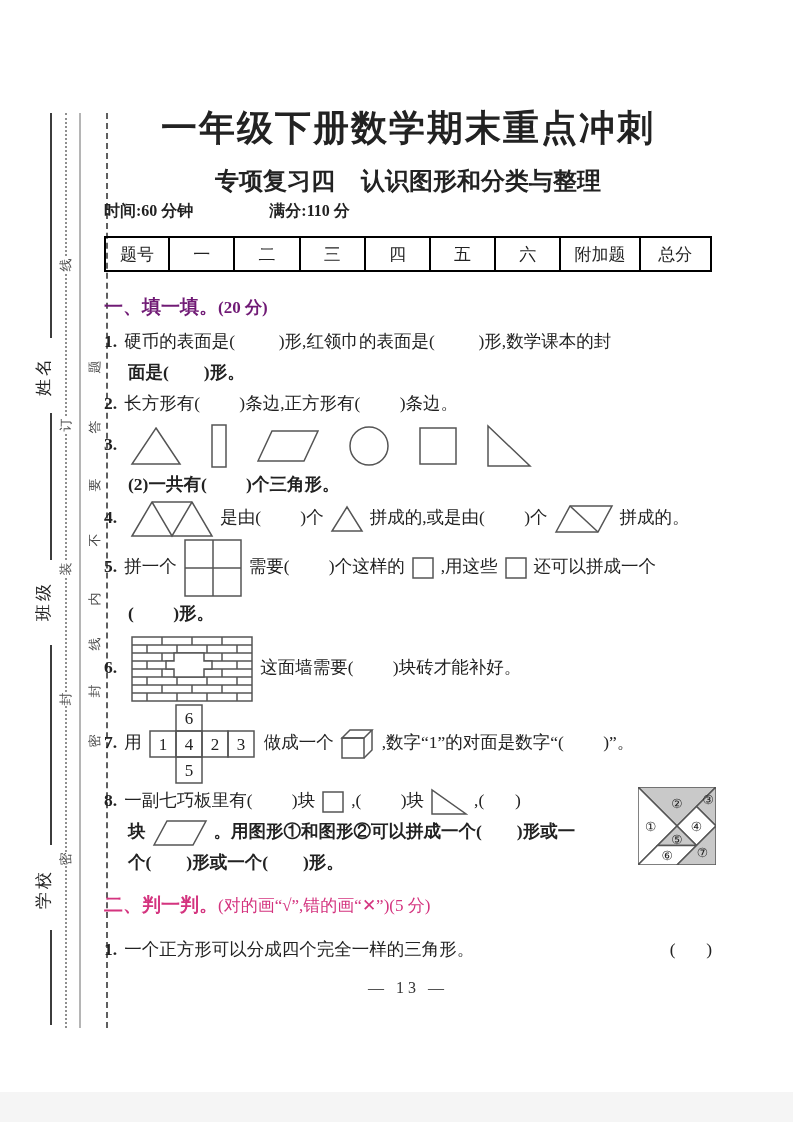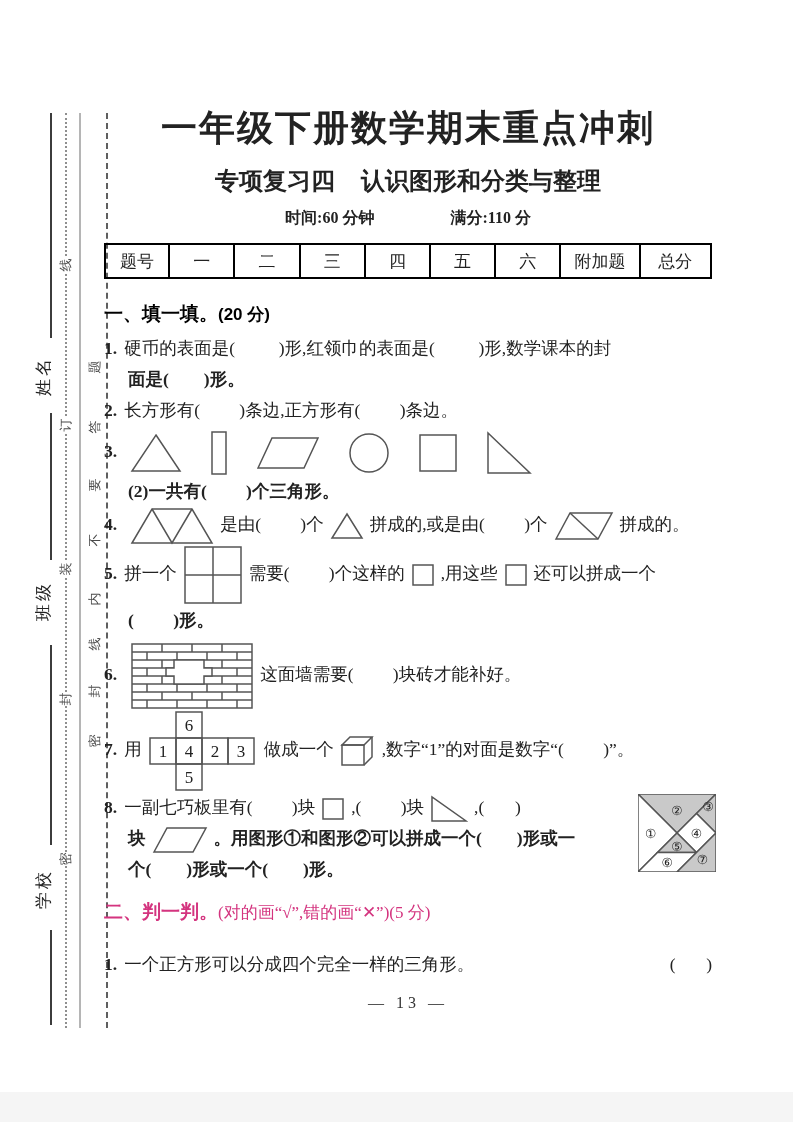--- a/index.html
+++ b/index.html
@@ -16,41 +16,41 @@
           transform:rotate(-90deg);white-space:nowrap;}
   .vchar{position:absolute;width:14px;height:14px;font-size:13px;line-height:14px;
          text-align:center;color:#4a4a4a;background:#fff;transform:rotate(-90deg);}
   .bc{left:59px;}
   .sc{left:88px;background:transparent;}
   
   .main{position:absolute;left:104px;top:0;width:608px;}
   .title{margin:104px 0 0 0;font-size:36px;font-weight:bold;text-align:center;letter-spacing:2px;}
   .subtitle{margin:12px 0 0 0;font-size:24px;font-weight:bold;text-align:center;}
   .subtitle .gap{display:inline-block;width:26px;}
-  .info{margin-top:11px;font-size:16px;font-weight:bold;text-align:center;}
+  .info{margin-top:4px;font-size:16px;font-weight:bold;}
   .info .gap{display:inline-block;width:76px;}
   table.score{margin-top:14px;border-collapse:collapse;width:100%;table-layout:fixed;}
   table.score td{border:2px solid #000000;height:32px;text-align:center;font-size:17px;padding:0;font-family:Liberation Mono, monospace;}
   .pinkhead{margin-top:22px;font-family:"Liberation Sans",sans-serif;
             font-size:19px;font-weight:bold;}
   .pinkhead .pts{font-size:17px;font-weight:bold;}
   .note{font-family:"Liberation Serif",serif;font-size:17px;font-weight:normal;}
   .q{font-size:17.5px;line-height:31px;margin:0;white-space:nowrap;}
   .qno{font-weight:bold;margin-right:7px;}
   .ind{padding-left:24px;font-weight:bold;}
   .mt6{margin-top:6px;}
   svg.shape{vertical-align:middle;margin:0 6px;}
   .shape path,.shape rect,.shape circle,.shape line{stroke:#555;stroke-width:1.5;fill:none;}
   .shape .fillw{fill:#ffffff;}
   .shape .fillg{fill:#c9c9c9;}
   .shape text{stroke:none;fill:#222;font-family:"Liberation Serif",serif;}
   .shapes-row svg{margin-right:22px;}
   .q8wrap{position:relative;}
   .q8wrap .tangram{position:absolute;right:-4px;top:2px;margin:0;}
-  .s2q{display:flex;justify-content:space-between;font-size:17.5px;line-height:31px;margin-top:24px;}
+  .s2q{display:flex;justify-content:space-between;font-size:17.5px;line-height:31px;margin-top:16px;}
   .footer{margin-top:14px;text-align:center;font-size:16px;letter-spacing:4px;color:#333;}
   .scanband{position:absolute;left:0;bottom:0;width:793px;height:30px;background:#f5f5f5;}
 </style>
 </head>
 <body>
 
 <div class="sheet">
 
   <div>
     <div class="useg" style="top:113px;height:225px;"></div>
@@ -112,21 +112,21 @@
         <td>三</td>
         <td>四</td>
         <td>五</td>
         <td>六</td>
         <td>附加题</td>
         <td>总分</td>
       </tr>
     </tbody>
       </table>
 
-    <div class="pinkhead" style="color:#000000;">
+    <div class="pinkhead" style="color:#701a75;font-family:Liberation Serif, serif;">
       <span>一、填一填。</span><span class="pts">(20 分)</span>
     </div>
 
     <div class="q mt6">
       <span class="qno">1.</span><span>硬币的表面是(&nbsp;&nbsp;&nbsp;&nbsp;&nbsp;&nbsp;&nbsp;&nbsp;&nbsp;&nbsp;)形,红领巾的表面是(&nbsp;&nbsp;&nbsp;&nbsp;&nbsp;&nbsp;&nbsp;&nbsp;&nbsp;&nbsp;)形,数学课本的封</span>
     </div>
     <div class="q ind">
       <span>面是(&nbsp;&nbsp;&nbsp;&nbsp;&nbsp;&nbsp;&nbsp;&nbsp;)形。</span>
     </div>
 

